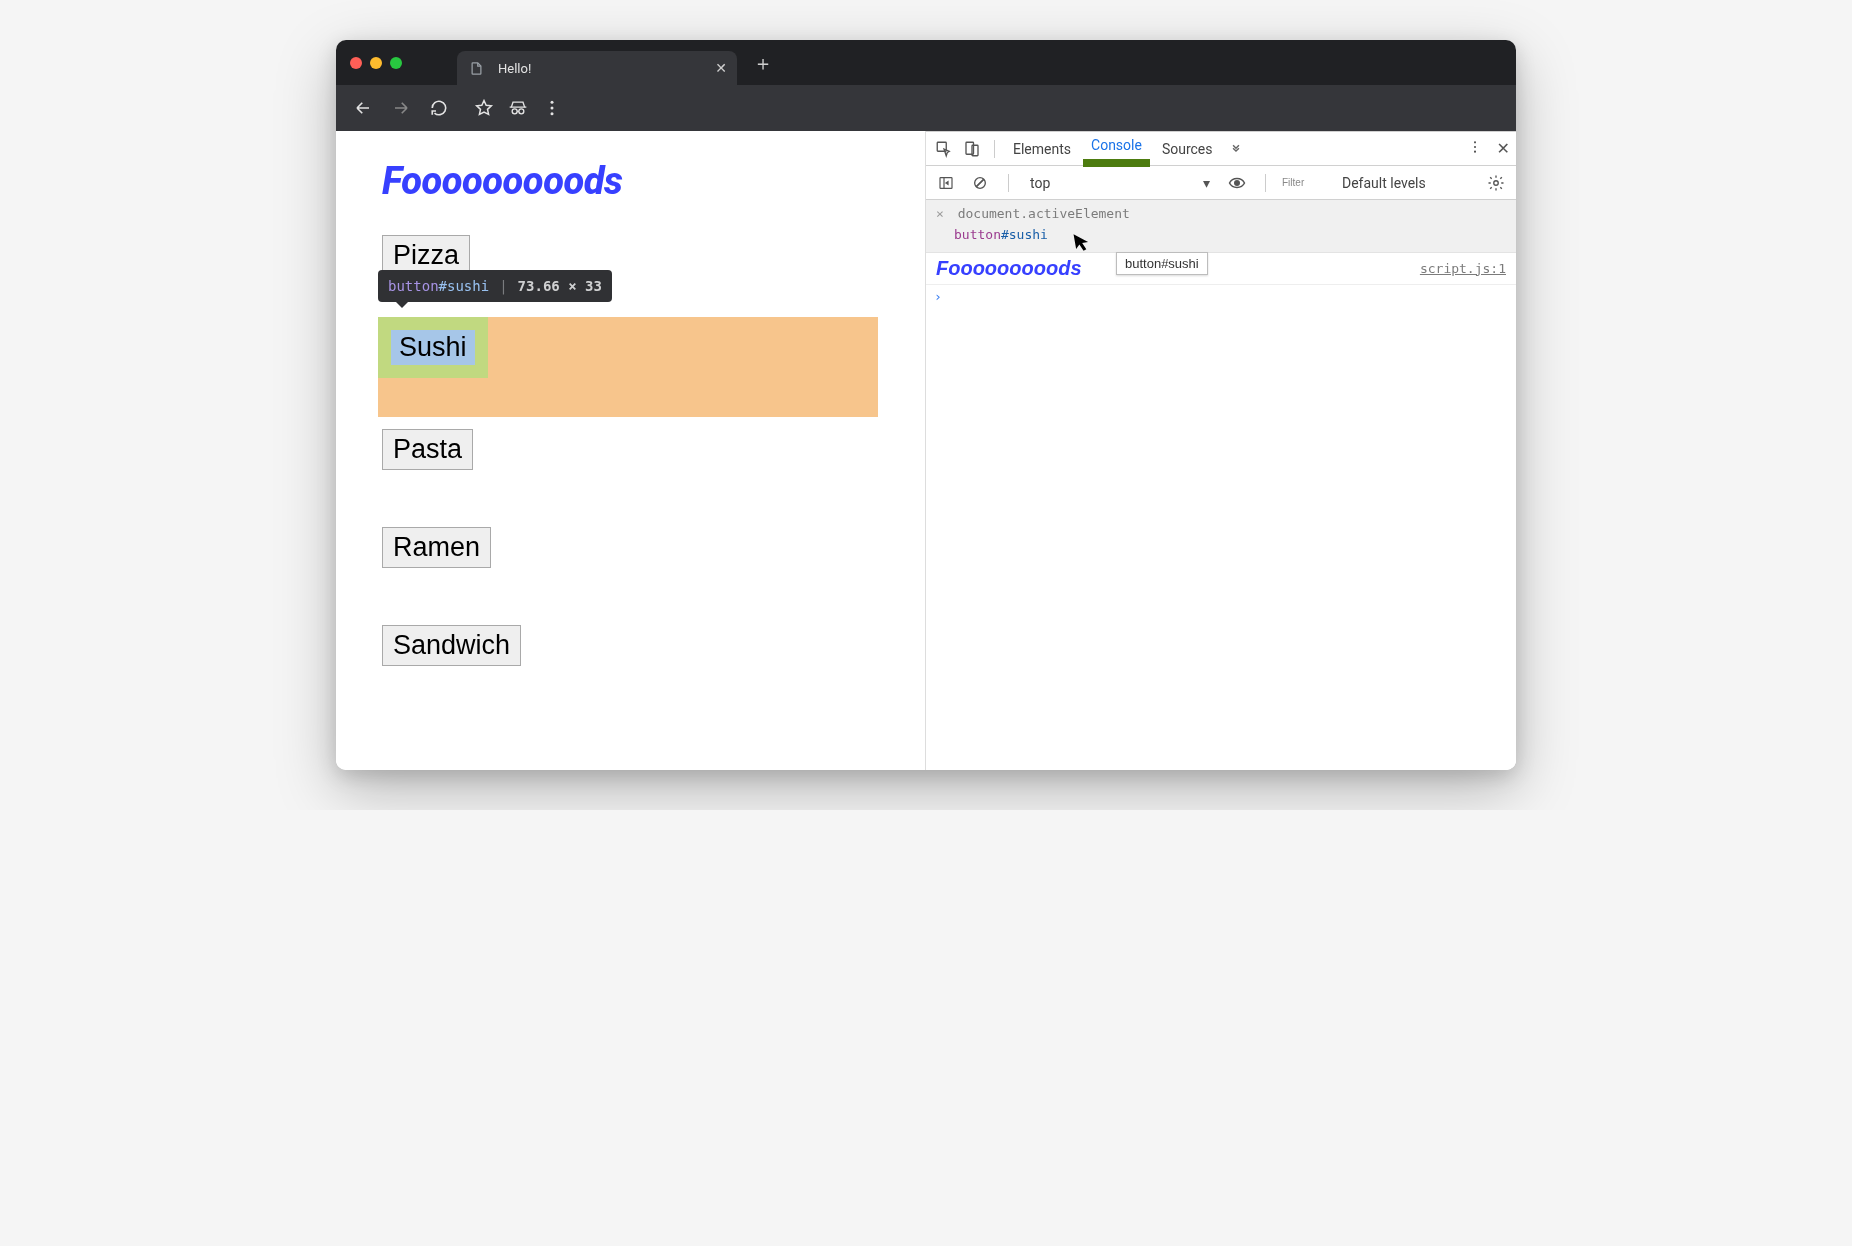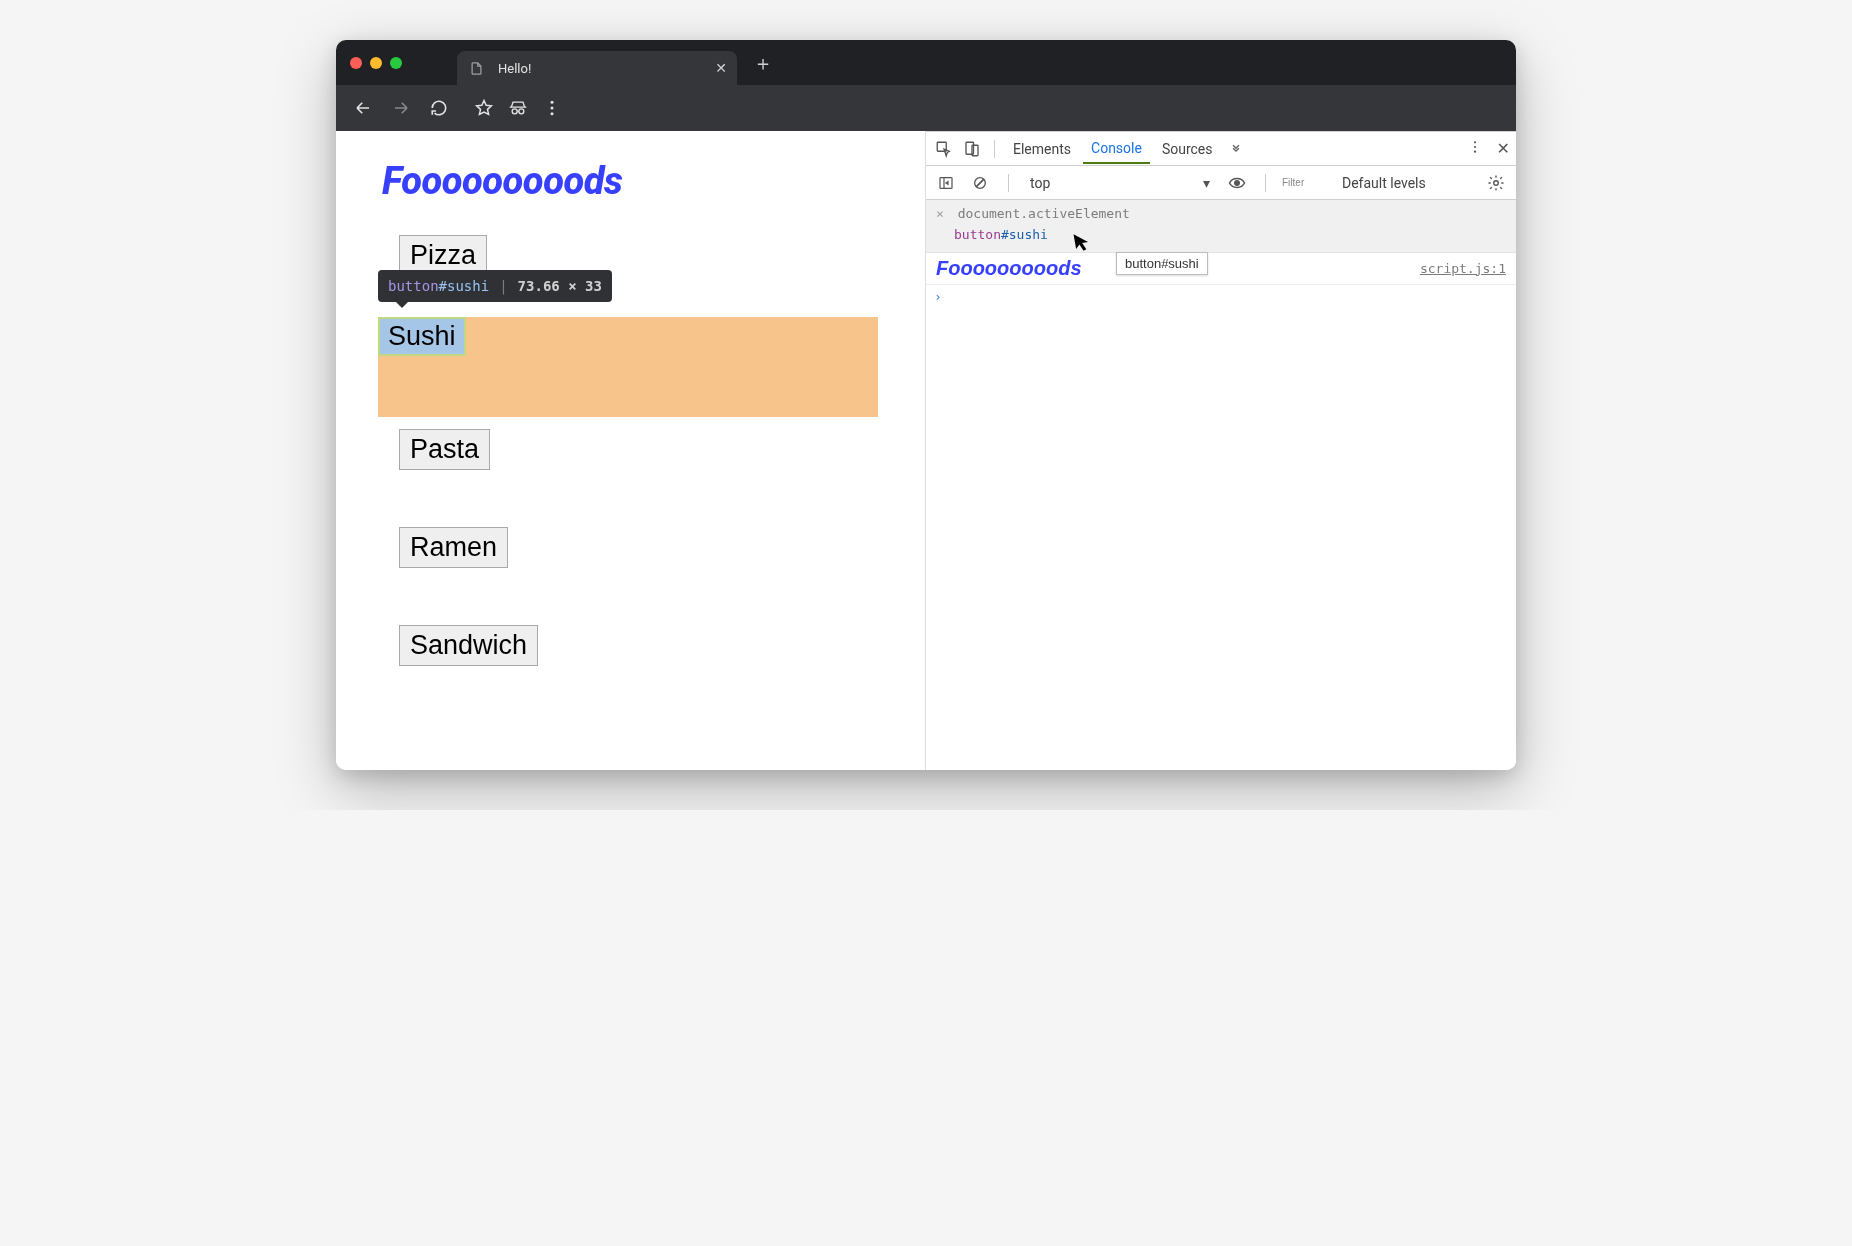--- a/index.html
+++ b/index.html
@@ -119,38 +119,38 @@
   .foodlist { display: flex; flex-direction: column; gap: 0px; }
   .food-row { height: 98px; position: relative; }
   .food-row.short { height: 82px; }
   .food-btn {
     font-family: Arial, sans-serif;
     font-size: 27px;
     padding: 4px 10px;
     background: #efefef;
     border: 1px solid #a9a9a9;
     position: absolute;
-    top: 0; left: 17px;
+    top: 0; left: 0;
   }
   .sushi-row {
     position: relative;
     height: 110px;
     margin-bottom: 2px;
   }
   .margin-highlight {
     position: absolute;
     top: 0; left: -4px;
     width: 500px;
     height: 100px;
     background: #f7c58c;
   }
   .sushi-box {
     position: absolute;
     top: 0; left: -4px;
-    padding: 2px;
+    padding: 13px;
     background: #c1d980;
   }
   .sushi-inner {
     background: #a6c6e8;
     font-family: Arial, sans-serif;
     font-size: 27px;
     padding: 2px 8px;
   }
   .inspect-tip {
     position: absolute;
@@ -194,21 +194,21 @@
     align-items: center;
     border-bottom: 1px solid #d0d0d0;
     padding: 0 6px;
     gap: 4px;
     font-size: 14px;
     color: #444;
   }
   .dt-ic { width: 24px; height: 24px; display:flex; align-items:center; justify-content:center; color:#555;}
   .dt-tabsep { width:1px; height: 18px; background:#ccc; margin: 0 6px; }
   .dt-tab { padding: 7px 8px 6px; }
-  .dt-tab.active { color: #1a73e8; border-bottom: 2px solid #4d7c0f; }
+  .dt-tab.active { color: #1a73e8; border-bottom: 8px solid #4d7c0f; }
   .dt-more { margin-left: 4px; color:#666; }
   .dt-right { margin-left: auto; display:flex; align-items:center; gap: 14px; color:#555;}
   .dt-sub {
     height: 34px;
     display: flex;
     align-items: center;
     border-bottom: 1px solid #d0d0d0;
     padding: 0 8px;
     gap: 10px;
     font-size: 14px;

